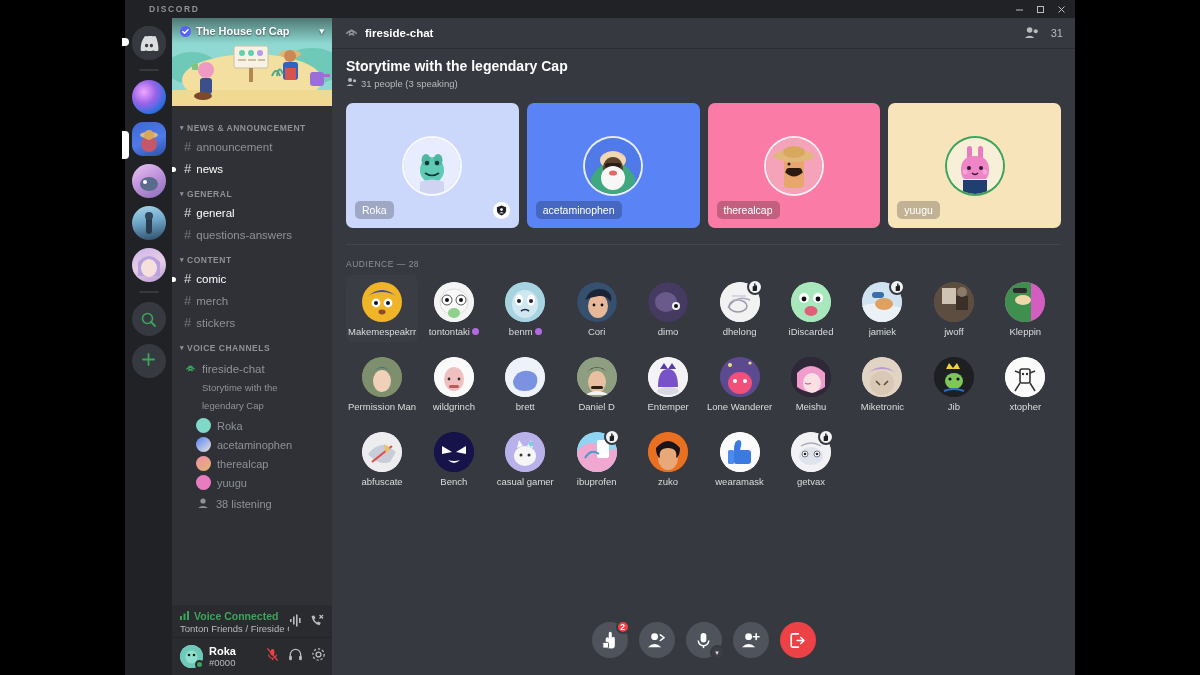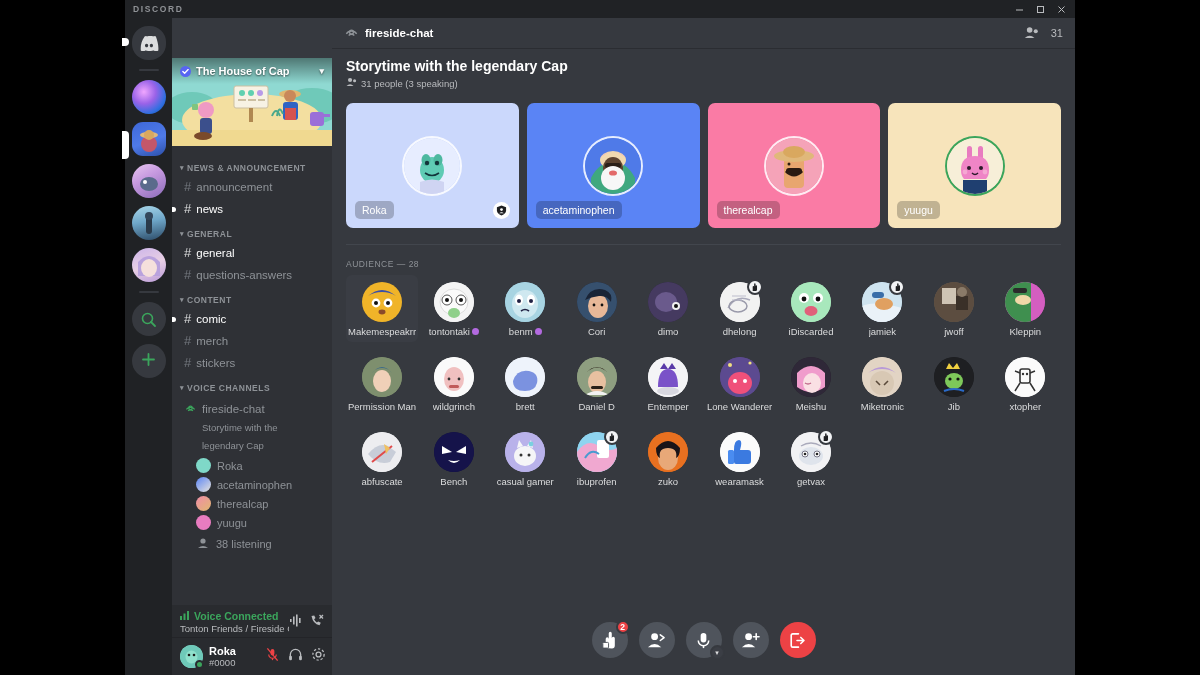--- a/index.html
+++ b/index.html
@@ -17,21 +17,21 @@
     background: #36393f; display: flex; flex-direction: column;
   }
 
   
   .titlebar {
     height: 18px; background: #202225; display: flex; align-items: center;
     flex: none; position: relative;
   }
   .titlebar-logo {
     color: #8f9296; font-size: 8.5px; letter-spacing: 1.6px;
-    font-weight: bold; padding-left: 8px;
+    font-weight: bold; padding-left: 24px;
   }
   .winbtns { position: absolute; right: 4px; top: 0; height: 18px; display: flex; align-items: center; gap: 1px; }
   .winbtn {
     width: 20px; height: 18px; display: flex; align-items: center; justify-content: center;
     color: #b9bbbe; font-size: 10px; line-height: 1;
   }
   .winbtn svg { display: block; }
 
   .body-row { flex: 1; display: flex; min-height: 0; }
 
@@ -58,21 +58,21 @@
   
   .av-g1 { background: radial-gradient(circle at 35% 35%, #f0a6ff 0%, #9a63e8 38%, #2f6fe0 70%, #123a8a 100%); }
   .av-g2 { background: linear-gradient(160deg, #3e68d8 0%, #4f7ae8 55%, #2c4fa8 100%); }
   .av-g3 { background: linear-gradient(150deg, #e9c7f0 0%, #c79ae0 40%, #8a6bb8 100%); }
   .av-g4 { background: linear-gradient(170deg, #a9d7ea 0%, #6fa7c9 45%, #2c4a66 100%); }
   .av-g5 { background: linear-gradient(160deg, #cbb4ea 0%, #e8cfe4 50%, #b99ad8 100%); }
 
   
   .sidebar {
     width: 160px; background: #2f3136; flex: none;
-    display: flex; flex-direction: column; min-height: 0; margin-top: 40px;
+    display: flex; flex-direction: column; min-height: 0;
   }
   .banner {
     height: 88px; position: relative; overflow: hidden; flex: none;
     background: linear-gradient(180deg, #7fd3d8 0%, #9fe0d8 42%, #f3e2a8 43%, #f0dc9c 100%);
   }
   .banner-head {
     position: absolute; left: 0; right: 0; top: 0; height: 26px;
     display: flex; align-items: center; gap: 5px; padding: 0 8px;
     background: linear-gradient(180deg, rgba(0,0,0,.45), rgba(0,0,0,0));
     color: #fff; font-size: 11px; font-weight: bold;

